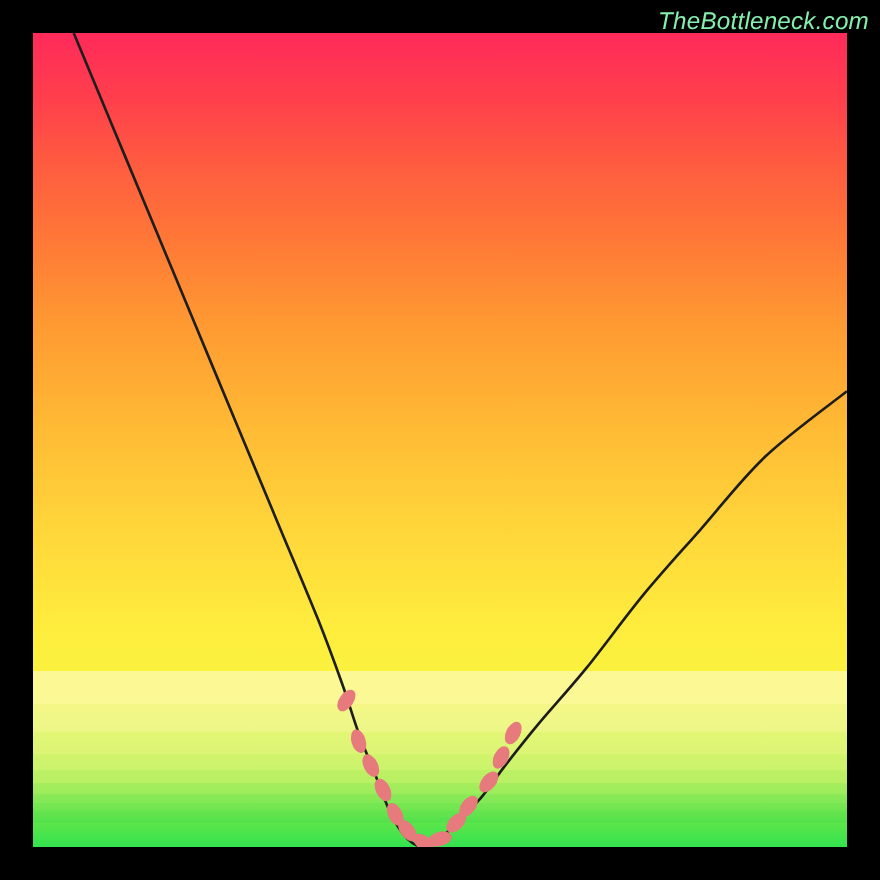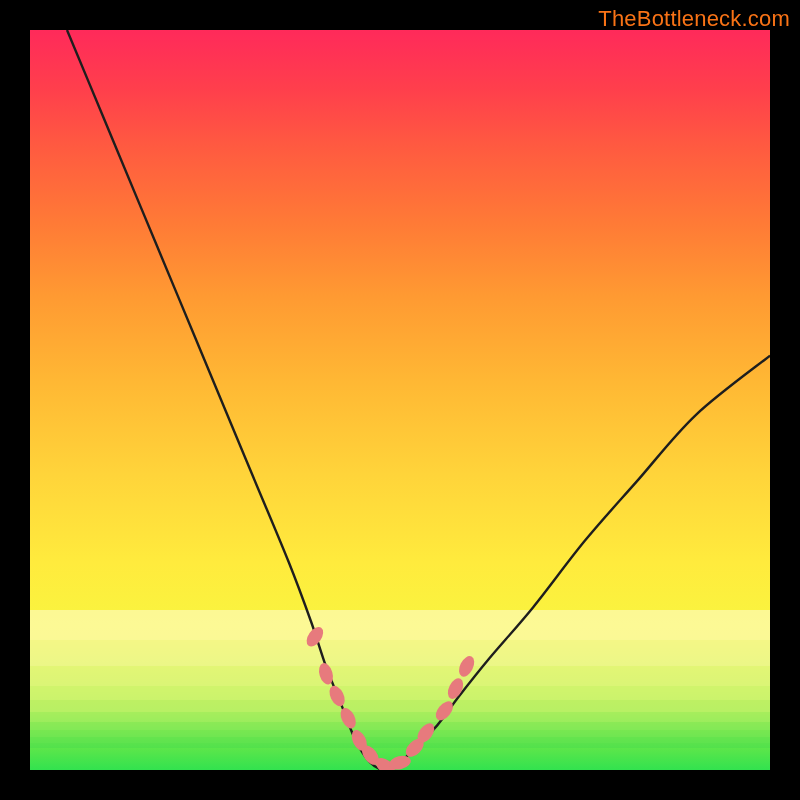--- a/index.html
+++ b/index.html
@@ -45,24 +45,25 @@
     position: absolute;
     left: 0;
     width: 100%;
     height: 6px;
     opacity: 0.55;
   }
   .attribution {
     position: absolute;
     top: 6px;
     right: 10px;
-    color: #f97316;
+    color: #86efac;
     font-size: 22px;
     letter-spacing: 0.2px;
     user-select: none;
+    font-style: italic;
   }
   svg.curve {
     position: absolute;
     left: 0; top: 0;
     width: 740px;
     height: 740px;
   }
 </style>
 </head>
 <body>

